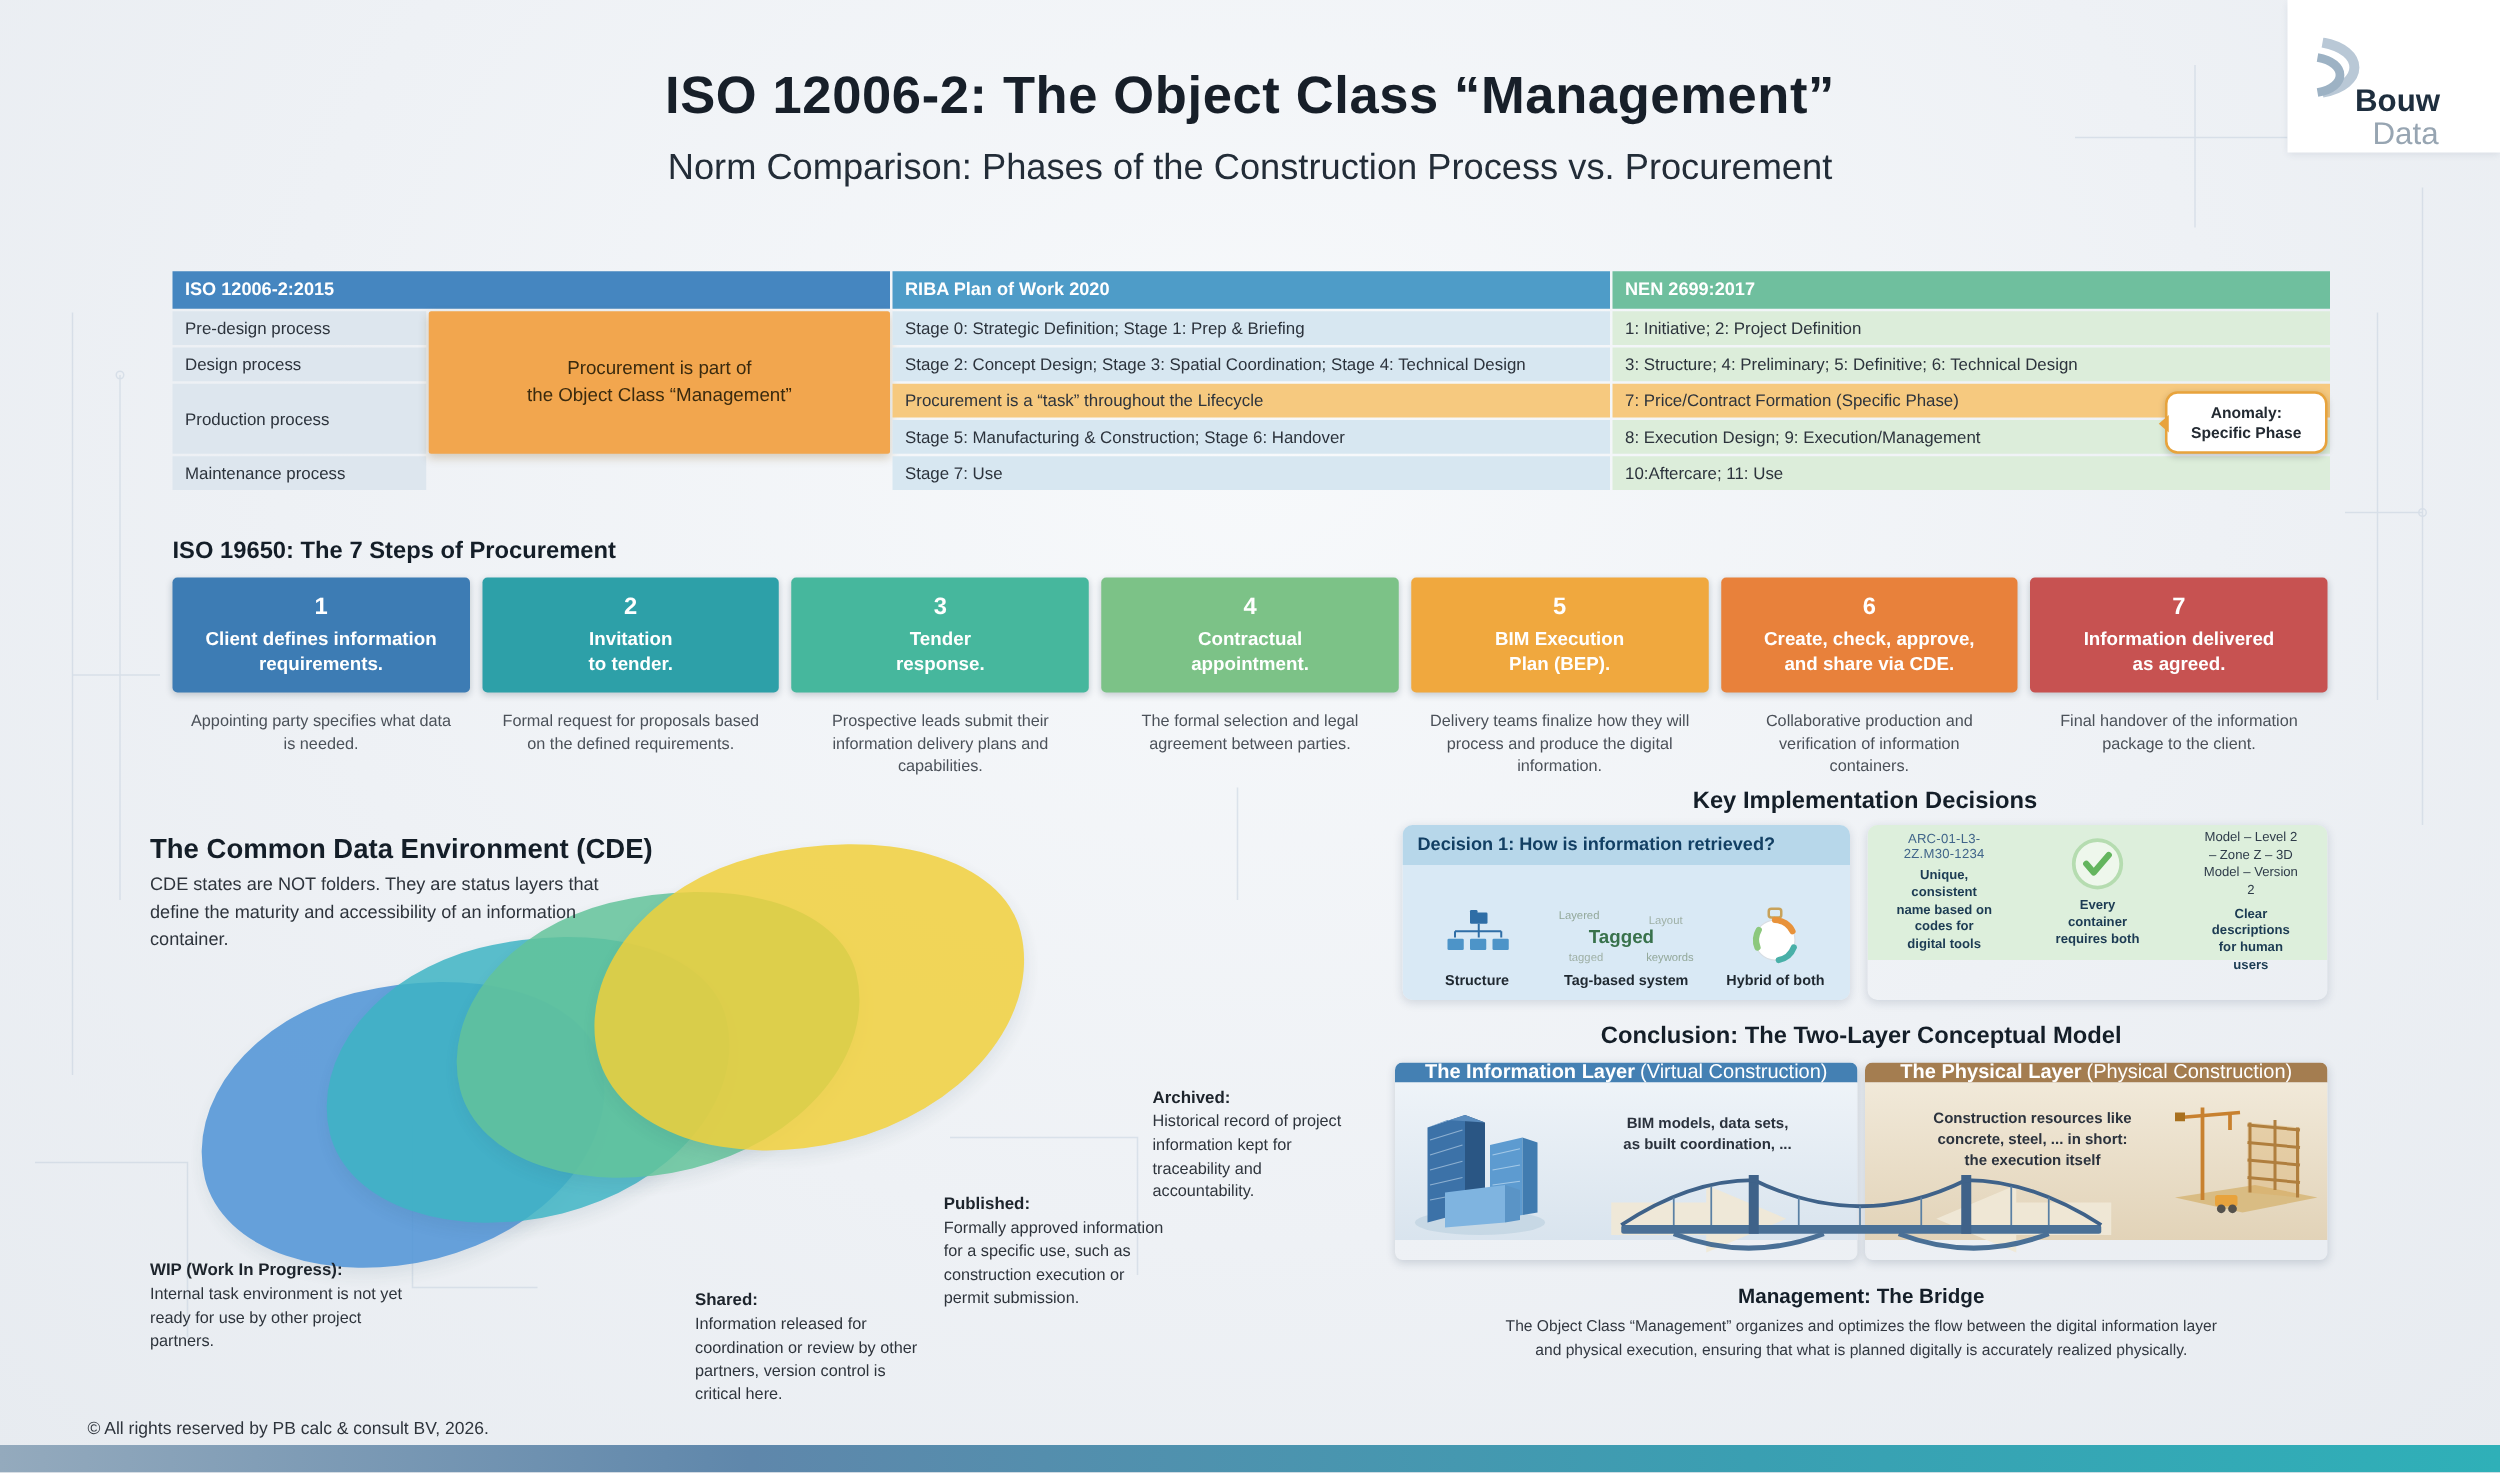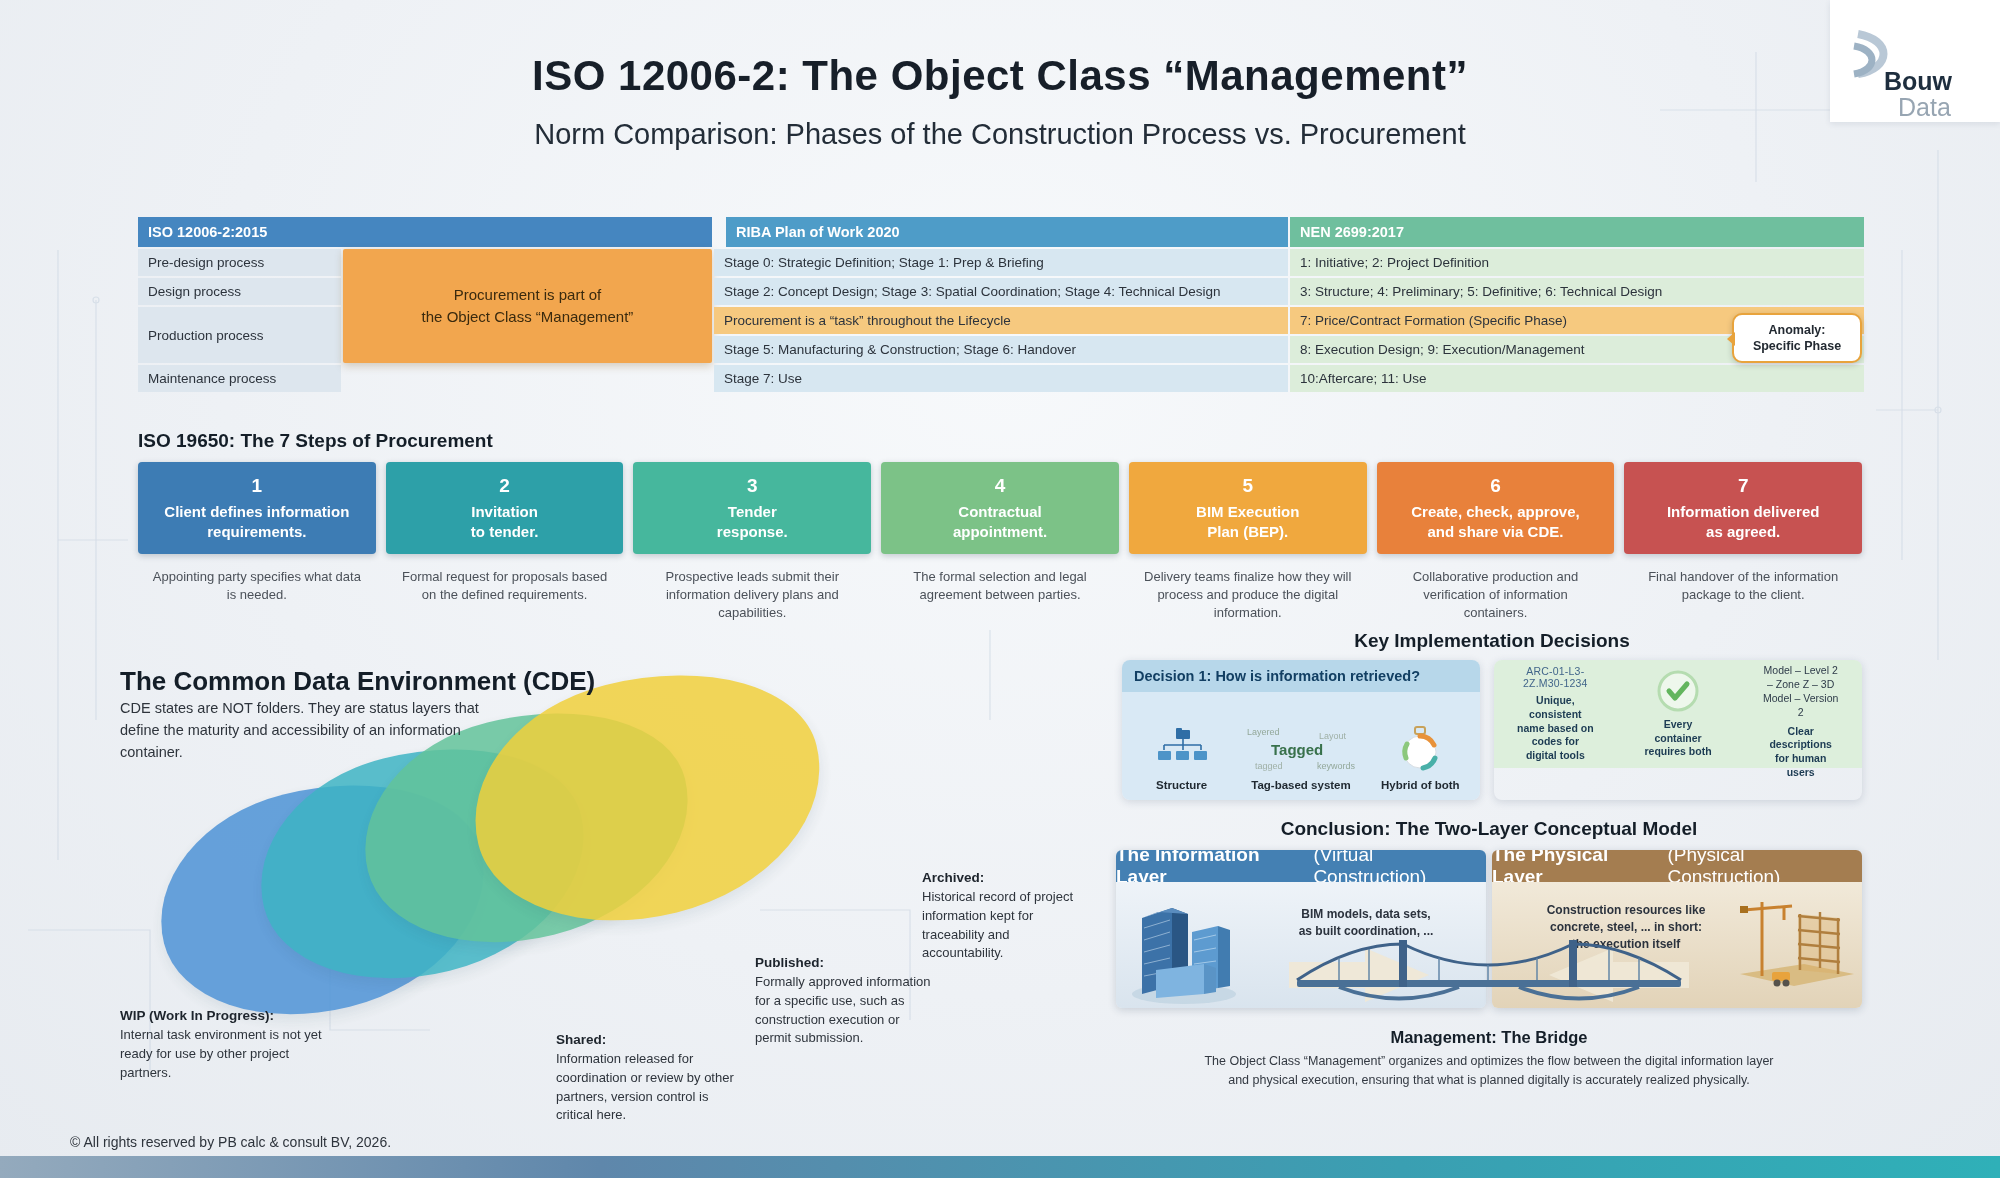--- a/index.html
+++ b/index.html
@@ -60,21 +60,21 @@
   .steps-row { position:absolute; left:138px; top:462px; width:1724px; display:flex; gap:10px; z-index:2; }
   .step { flex:1; height:92px; border-radius:4px; color:#fff; display:flex; flex-direction:column;
     align-items:center; justify-content:center; text-align:center; padding:6px 8px;
     box-shadow:0 2px 6px rgba(20,40,60,.22); }
   .step-number { font-weight:bold; font-size:19px; margin-bottom:5px; }
   .step-title { font-weight:bold; font-size:15px; line-height:1.3; }
   .steps-desc-row { position:absolute; left:138px; top:568px; width:1724px; display:flex; gap:10px; z-index:2; }
   .step-desc { flex:1; text-align:center; font-size:13px; color:#4b5159; line-height:1.4; padding:0 14px; }
 
   
-  .cde-heading { position:absolute; left:120px; top:666px; font-size:26px; font-weight:bold; color:#141e28; z-index:2; }
+  .cde-heading { position:absolute; left:120px; top:666px; font-size:22px; font-weight:bold; color:#141e28; z-index:2; }
   .cde-desc { position:absolute; left:120px; top:698px; width:372px; font-size:14.5px; line-height:1.5; color:#2e343c; z-index:2; }
   .cde-blobs { position:absolute; left:150px; top:690px; width:790px; height:345px; z-index:1; }
   .cde-blob { position:absolute; opacity:.84; transform:rotate(-14deg);
     border-radius:46% 54% 50% 50% / 52% 46% 54% 48%; box-shadow:0 6px 14px rgba(40,70,100,.12); }
   .blob-wip   { left:8px;   top:98px;  width:330px; height:222px; }
   .blob-shared{ left:108px; top:62px;  width:330px; height:222px; }
   .blob-pub   { left:212px; top:26px;  width:330px; height:222px; }
   .blob-arch  { left:322px; top:-12px; width:352px; height:238px; }
   .cde-label { position:absolute; z-index:2; font-size:13px; line-height:1.45; color:#2e343c; }
   .cde-label b { font-size:13.5px; color:#1d242c; }
@@ -112,21 +112,21 @@
   .d2-caption { font-weight:bold; font-size:10.5px; color:#1c3b53; line-height:1.3; }
   .d2-example { font-size:10.5px; color:#2e3b49; line-height:1.35; }
 
   
   .conclusion-heading { position:absolute; left:1116px; top:818px; width:746px; text-align:center;
     font-size:19px; font-weight:bold; color:#141e28; z-index:2; }
   .layer-panel { position:absolute; top:850px; width:370px; height:158px; border-radius:6px; overflow:hidden;
     box-shadow:0 2px 8px rgba(30,50,80,.18); z-index:2; }
   #info-panel { left:1116px; }
   #phys-panel { left:1492px; }
-  .layer-header { height:32px; color:#fff; display:flex; align-items:center; justify-content:center; font-size:19px; gap:4px; }
+  .layer-header { height:16px; color:#fff; display:flex; align-items:center; justify-content:center; font-size:16px; gap:4px; }
   #info-panel .layer-header { background:#4480b3; }
   #phys-panel .layer-header { background:#a47d50; }
   .layer-title-bold { font-weight:bold; }
   .layer-body { position:relative; height:126px; }
   #info-panel .layer-body { background:linear-gradient(#eef3f8,#d9e4ee); }
   #phys-panel .layer-body { background:linear-gradient(#f1e9d9,#e2d3b8); }
   .layer-caption { position:absolute; font-weight:bold; font-size:12px; color:#2b323d; text-align:center; line-height:1.4; }
   #info-panel .layer-caption { left:140px; top:24px; width:220px; }
   #phys-panel .layer-caption { left:28px; top:20px; width:212px; }
   .buildings-wrap { position:absolute; left:10px; top:6px; }
@@ -177,21 +177,21 @@
       </svg>
       <div class="logo-words">
         <div class="logo-word1">Bouw</div>
         <div class="logo-word2">Data</div>
       </div>
     </div>
   </div>
 
   <div class="cmp-table">
     <div class="cmp-hdr hdr-iso" style="background-color: rgb(69, 134, 192);">ISO 12006-2:2015</div>
-    <div class="cmp-hdr hdr-riba" style="background-color: rgb(78, 156, 200); margin-left: 12px;">RIBA Plan of Work 2020</div>
+    <div class="cmp-hdr hdr-riba" style="background-color: rgb(78, 156, 200);">RIBA Plan of Work 2020</div>
     <div class="cmp-hdr hdr-nen" style="background-color: rgb(111, 191, 158);">NEN 2699:2017</div>
 
     <div class="phase r2">Pre-design process</div>
     <div class="phase r3">Design process</div>
     <div class="phase rowspan2">Production process</div>
     <div class="phase r6">Maintenance process</div>
 
     <div class="orange-note preline" style="background-color: rgb(242, 166, 78);">Procurement is part of
 the Object Class “Management”</div>
 

